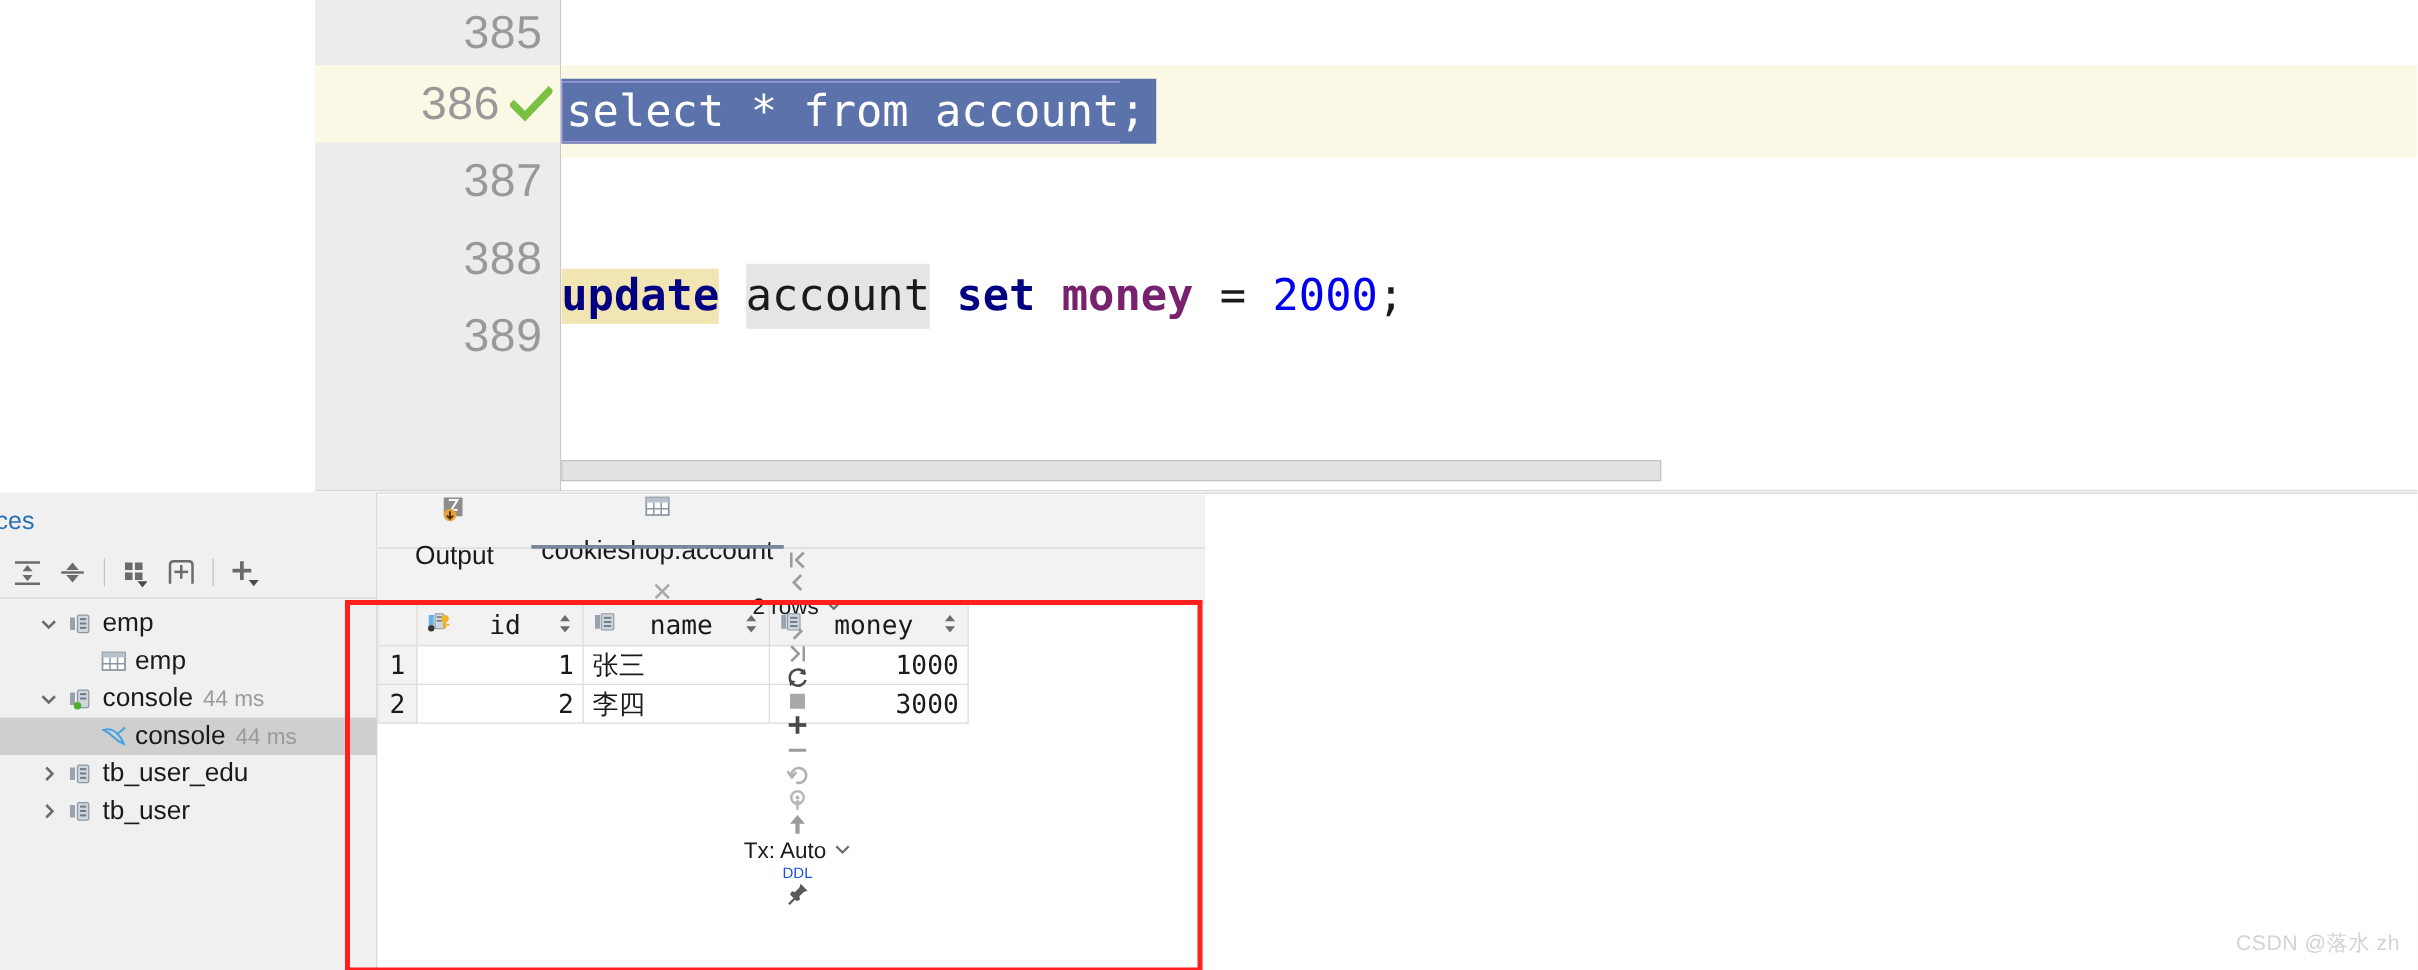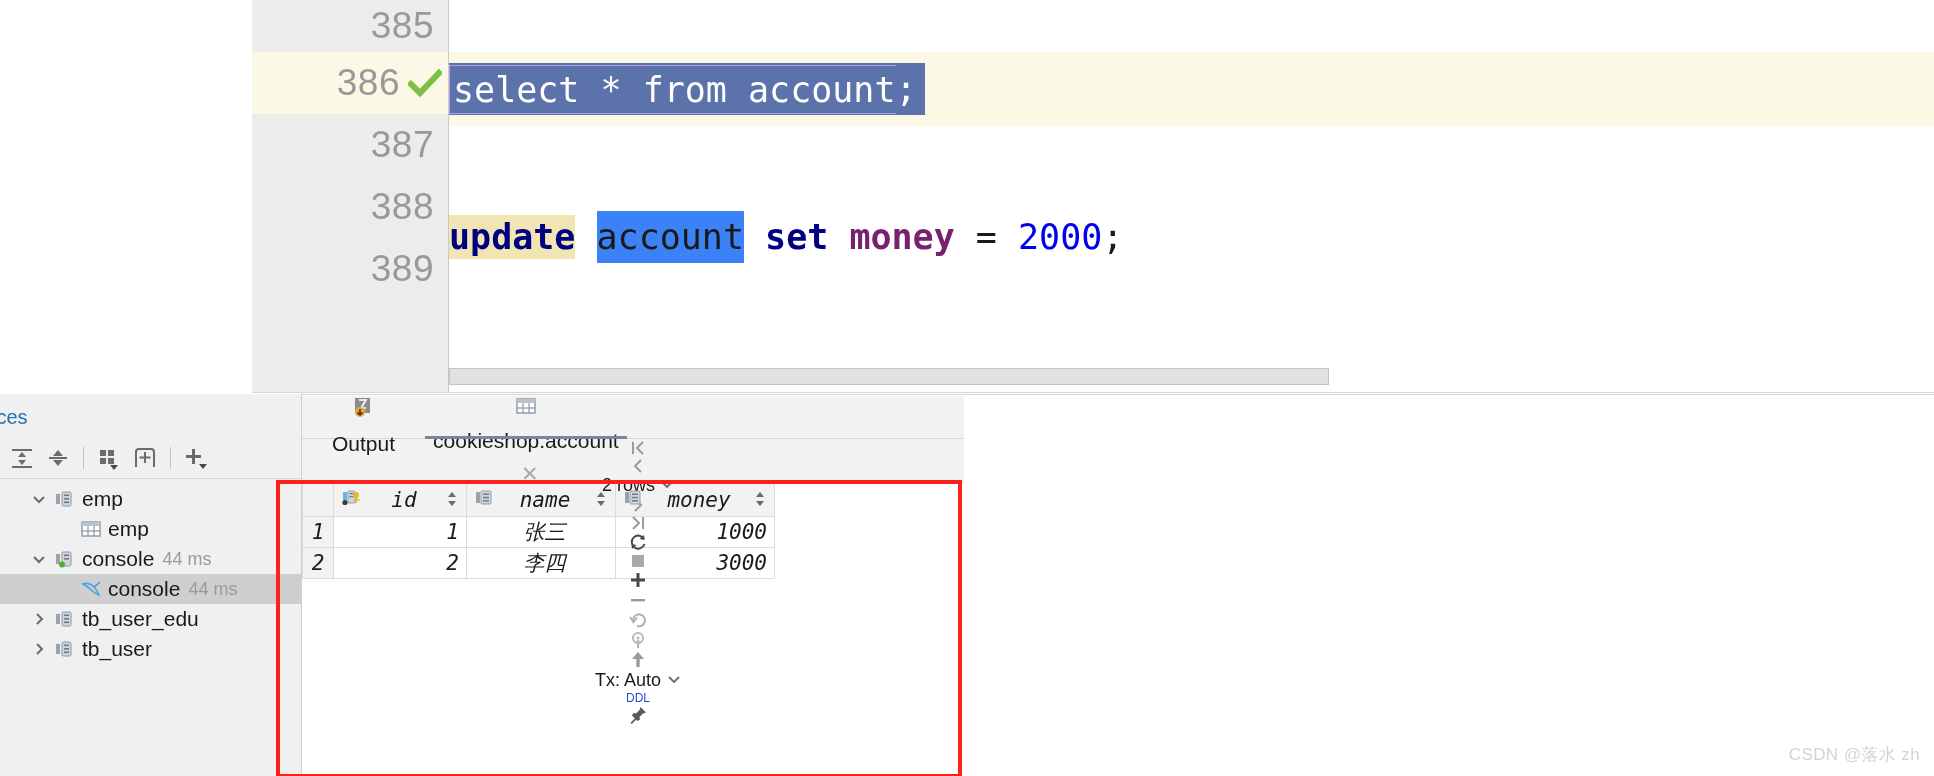--- a/index.html
+++ b/index.html
@@ -104,21 +104,21 @@
   }
   .sel-tail {
     display: inline-block;
     height: 52px;
     line-height: 52px;
     padding-right: 6px;
   }
 
   .kw        { color: #000080; font-weight: bold; }
   .kw-hl     { color: #000080; font-weight: bold; background: #f1e5b3; padding: 2px 0; }
-  .ident-hl  { color: #1a1a1a; background: #3b82f6; padding: 6px 0; }
+  .ident-hl  { color: #1a1a1a; background: #e5e5e5; padding: 6px 0; }
   .col       { color: #77216f; font-weight: bold; }
   .num-lit   { color: #0000ee; }
   .plain     { color: #1a1a1a; }
 
   .hscroll-track {
     position: absolute;
     left: 449px; top: 368px;
     width: 880px; height: 17px;
     background: #e2e2e2;
     border: 1px solid #c4c4c4;
@@ -313,21 +313,20 @@
   }
 
   
   .grid { width: 100%; border-collapse: collapse; }
   .grid th, .grid td {
     border: 1px solid #dcdcdc;
     font-family: "DejaVu Sans Mono", monospace;
     font-size: 21px;
     padding: 0;
     height: 30px;
-    font-style: italic;
   }
   .grid th {
     background: #f2f2f2;
     font-weight: normal;
     height: 32px;
   }
   .th-inner {
     display: flex; align-items: center;
     padding: 0 8px;
     gap: 7px;
@@ -335,21 +334,21 @@
   }
   .th-name { flex: 1 1 auto; color: #1a1a1a; }
   .sorter { color: #6b6b6b; font-size: 15px; line-height: 1; }
   .rownum-col {
     width: 30px;
     background: #f2f2f2;
     text-align: center;
     color: #1a1a1a;
   }
   td.numeric { text-align: right; padding-right: 7px; color: #1a1a1a; }
-  td.textual { text-align: center; padding-left: 7px; color: #1a1a1a; font-family: "DejaVu Sans", sans-serif; }
+  td.textual { text-align: left; padding-left: 7px; color: #1a1a1a; font-family: "DejaVu Sans", sans-serif; }
   .col-id    { width: 132px; }
   .col-name  { width: 148px; }
   .col-money { width: 158px; }
 
   .grid-holder { background: #ffffff; }
 
   .watermark {
     position: absolute;
     right: 14px; bottom: 10px;
     color: #d4d4d4;

